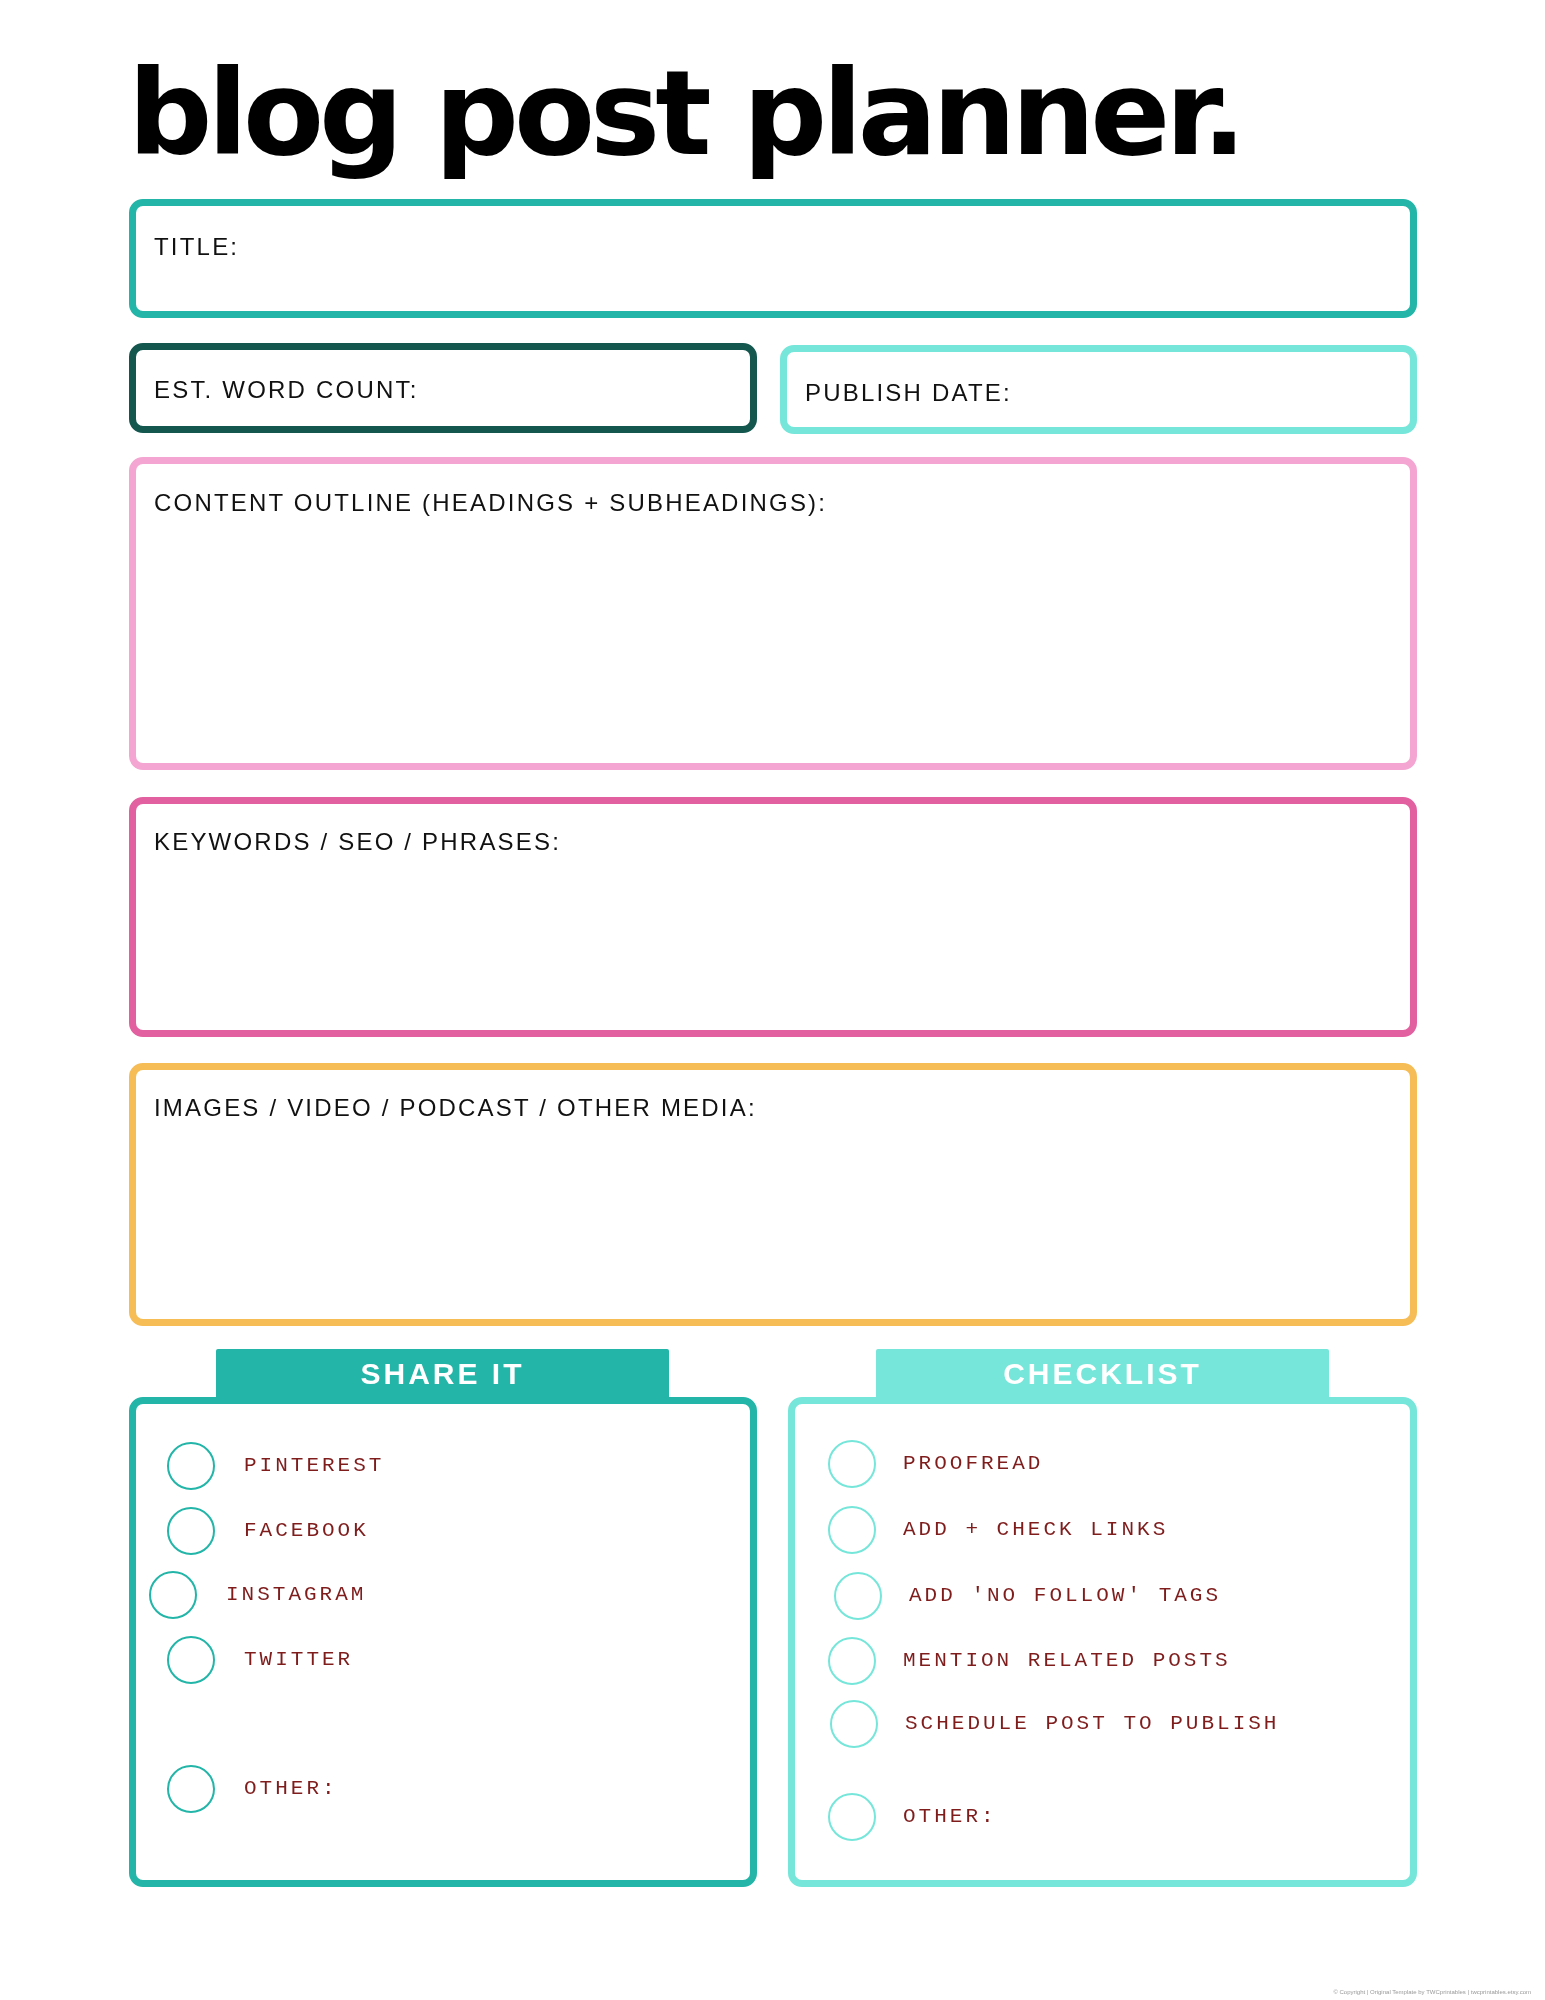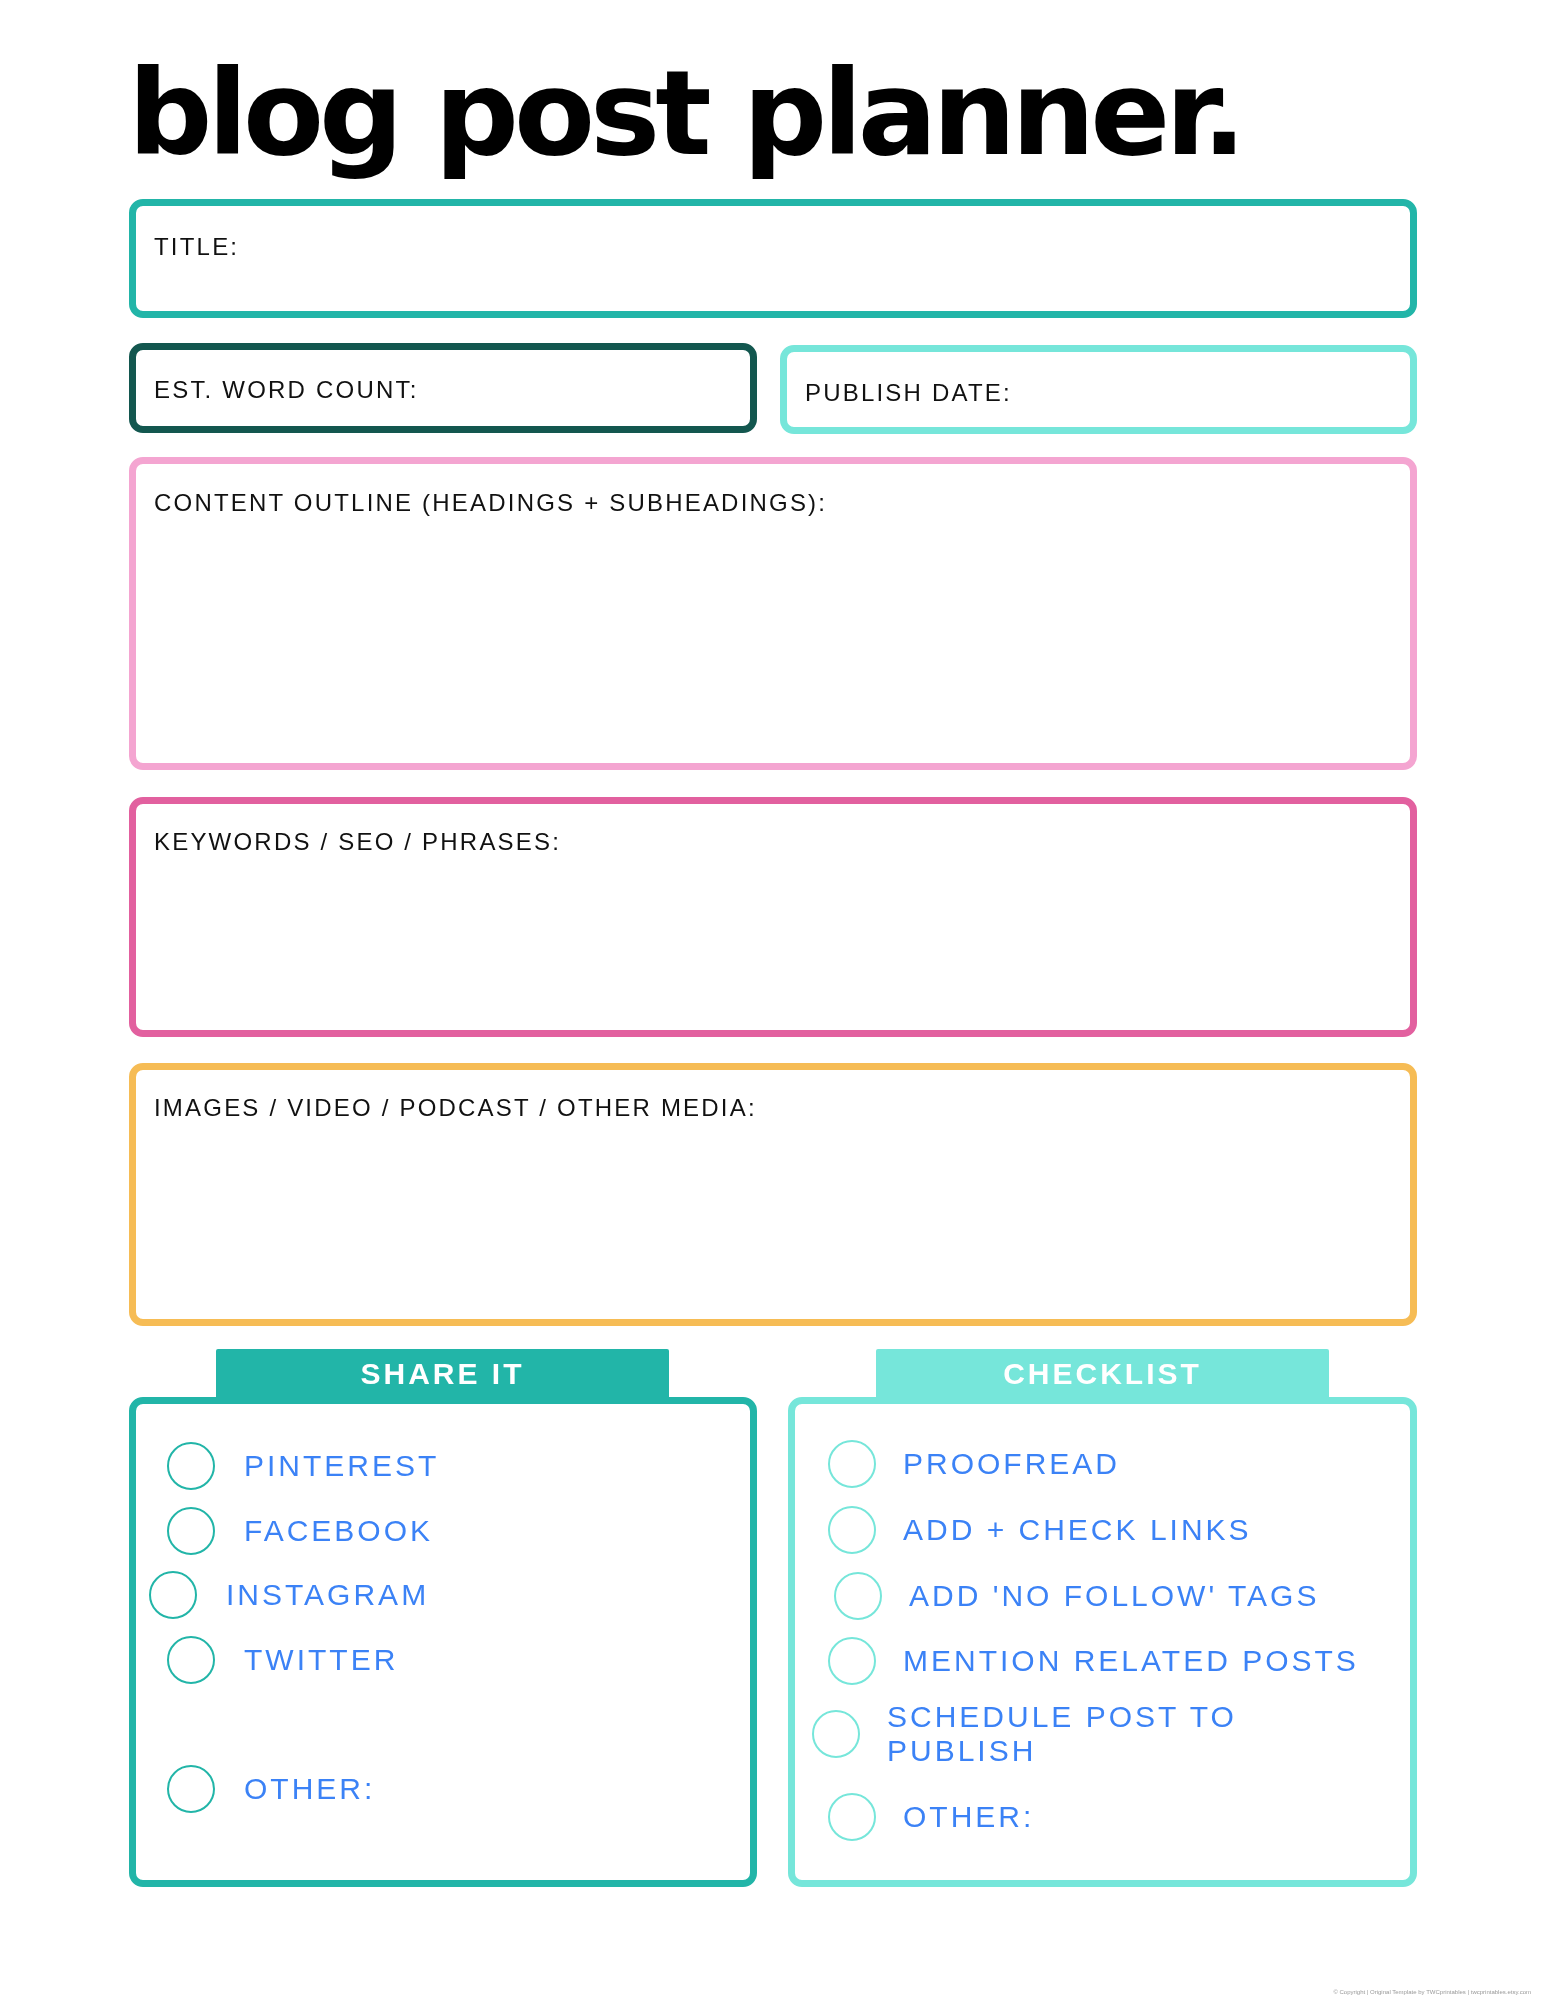--- a/index.html
+++ b/index.html
@@ -3,21 +3,21 @@
 <meta charset="utf-8">
 <style>
   html, body { margin: 0; padding: 0; background: #ffffff; }
   body { width: 1545px; height: 2000px; position: relative; overflow: hidden; font-family: "Liberation Sans", sans-serif; color: #111; }
   .heading { position: absolute; left: 128px; top: 38px; font-family: "DejaVu Sans", sans-serif; font-weight: bold; font-size: 118px; letter-spacing: -5px; line-height: 150px; color: #000; white-space: nowrap; }
   .box { position: absolute; box-sizing: border-box; border: 7px solid; border-radius: 14px; background: #fff; }
   .label { position: absolute; left: 18px; font-size: 24px; letter-spacing: 2.2px; color: #111; white-space: nowrap; line-height: 32px; }
   .tab { position: absolute; height: 50px; display: flex; align-items: center; justify-content: center; color: #fff; font-weight: bold; font-size: 30px; letter-spacing: 3px; border-radius: 2px 2px 0 0; }
   .item { position: absolute; left: 0; display: flex; align-items: center; }
   .circle { width: 48px; height: 48px; border-radius: 50%; box-sizing: border-box; border: 2px solid; flex: none; }
-  .item-label { font-size: 30px; letter-spacing: 3px; line-height: 34px; color: #3b82f6; }
+  .item-label { font-size: 21px; letter-spacing: 3px; line-height: 34px; color: #7f1d1d; font-family: Liberation Mono, monospace; }
   .footer { position: absolute; right: 14px; top: 1989px; font-size: 6px; color: #999; white-space: nowrap; }
 </style>
 </head>
 <body>
 
 <div class="heading">blog post planner.</div>
 
 <div class="box" style="left:129px; top:199px; width:1288px; height:119px; border-color:#22b5a8;">
   <span class="label" style="top:25px;">TITLE:</span>
 </div>
@@ -81,21 +81,21 @@
     <span class="item-label" style="margin-left:27px;">ADD + CHECK LINKS</span>
   </div>
   <div class="item" style="top:168px; left:39px;">
     <span class="circle" style="border-color:#76e6da;"></span>
     <span class="item-label" style="margin-left:27px;">ADD 'NO FOLLOW' TAGS</span>
   </div>
   <div class="item" style="top:233px; left:33px;">
     <span class="circle" style="border-color:#76e6da;"></span>
     <span class="item-label" style="margin-left:27px;">MENTION RELATED POSTS</span>
   </div>
-  <div class="item" style="top:296px; left:17px;">
+  <div class="item" style="top:296px; left:35px;">
     <span class="circle" style="border-color:#76e6da;"></span>
     <span class="item-label" style="margin-left:27px; width:420px; line-height:34px;">SCHEDULE POST TO PUBLISH</span>
   </div>
   <div class="item" style="top:389px; left:33px;">
     <span class="circle" style="border-color:#76e6da;"></span>
     <span class="item-label" style="margin-left:27px;">OTHER:</span>
   </div>
 </div>
 
 <div class="footer">© Copyright | Original Template by TWCprintables | twcprintables.etsy.com</div>

